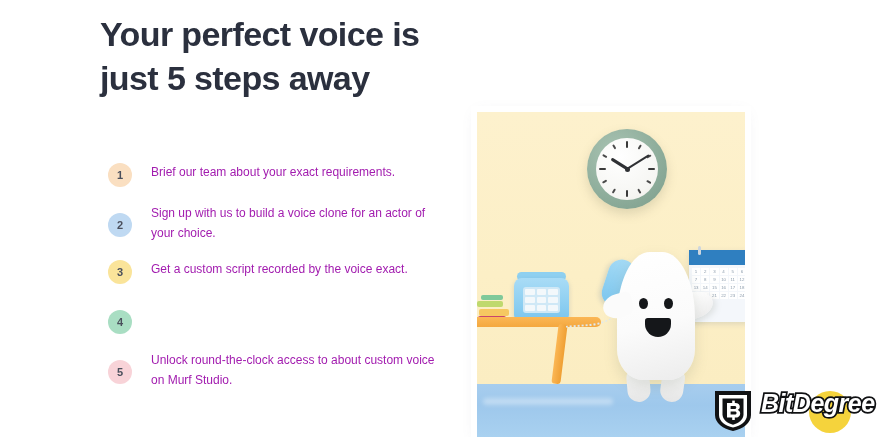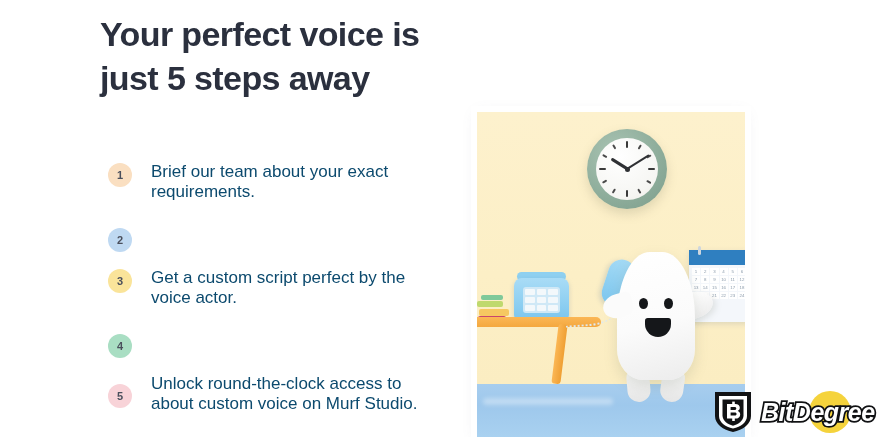--- a/index.html
+++ b/index.html
@@ -69,23 +69,23 @@
     display: flex;
     align-items: center;
     justify-content: center;
     font-size: 11px;
     font-weight: bold;
     color: #4a4f5c;
     margin-right: 19px;
     margin-top: 1px;
   }
   .step-text {
-    font-size: 17px;
+    font-size: 12px;
     line-height: 20px;
-    color: #0c4a6e;
+    color: #a21caf;
     max-width: 285px;
   }
   .step-2 .step-badge,
   .step-4 .step-badge,
   .step-5 .step-badge { margin-top: 10px; }
 
   
   .illus-card {
     position: absolute;
     left: 477px;
@@ -368,21 +368,20 @@
   }
 
   
   .watermark {
     position: absolute;
     left: 713px;
     top: 389px;
     width: 160px;
     height: 46px;
     display: flex;
-    align-items: center;
   }
   .wm-sun {
     position: absolute;
     left: 96px;
     top: 2px;
     width: 42px;
     height: 42px;
     border-radius: 50%;
     background: #f5d33c;
   }
@@ -421,25 +420,26 @@
 
     <ul class="steps">
 
       <li class="step step-1">
         <span class="step-badge" style="background: rgb(250, 223, 193);">1</span>
         <span class="step-text">Brief our team about your exact requirements.</span>
       </li>
 
       <li class="step step-2">
         <span class="step-badge" style="background: rgb(191, 217, 242);">2</span>
+        <span class="step-text">Sign up with us to build a voice clone for an actor of your choice.</span>
       </li>
 
       <li class="step step-3">
         <span class="step-badge" style="background: rgb(250, 228, 154);">3</span>
-        <span class="step-text">Get a custom script perfect by the voice actor.</span>
+        <span class="step-text">Get a custom script recorded by the voice exact.</span>
       </li>
 
       <li class="step step-4">
         <span class="step-badge" style="background: rgb(169, 222, 195);">4</span>
       </li>
 
       <li class="step step-5">
         <span class="step-badge" style="background: rgb(248, 211, 216);">5</span>
         <span class="step-text">Unlock round-the-clock access to about custom voice on Murf Studio.</span>
       </li>

